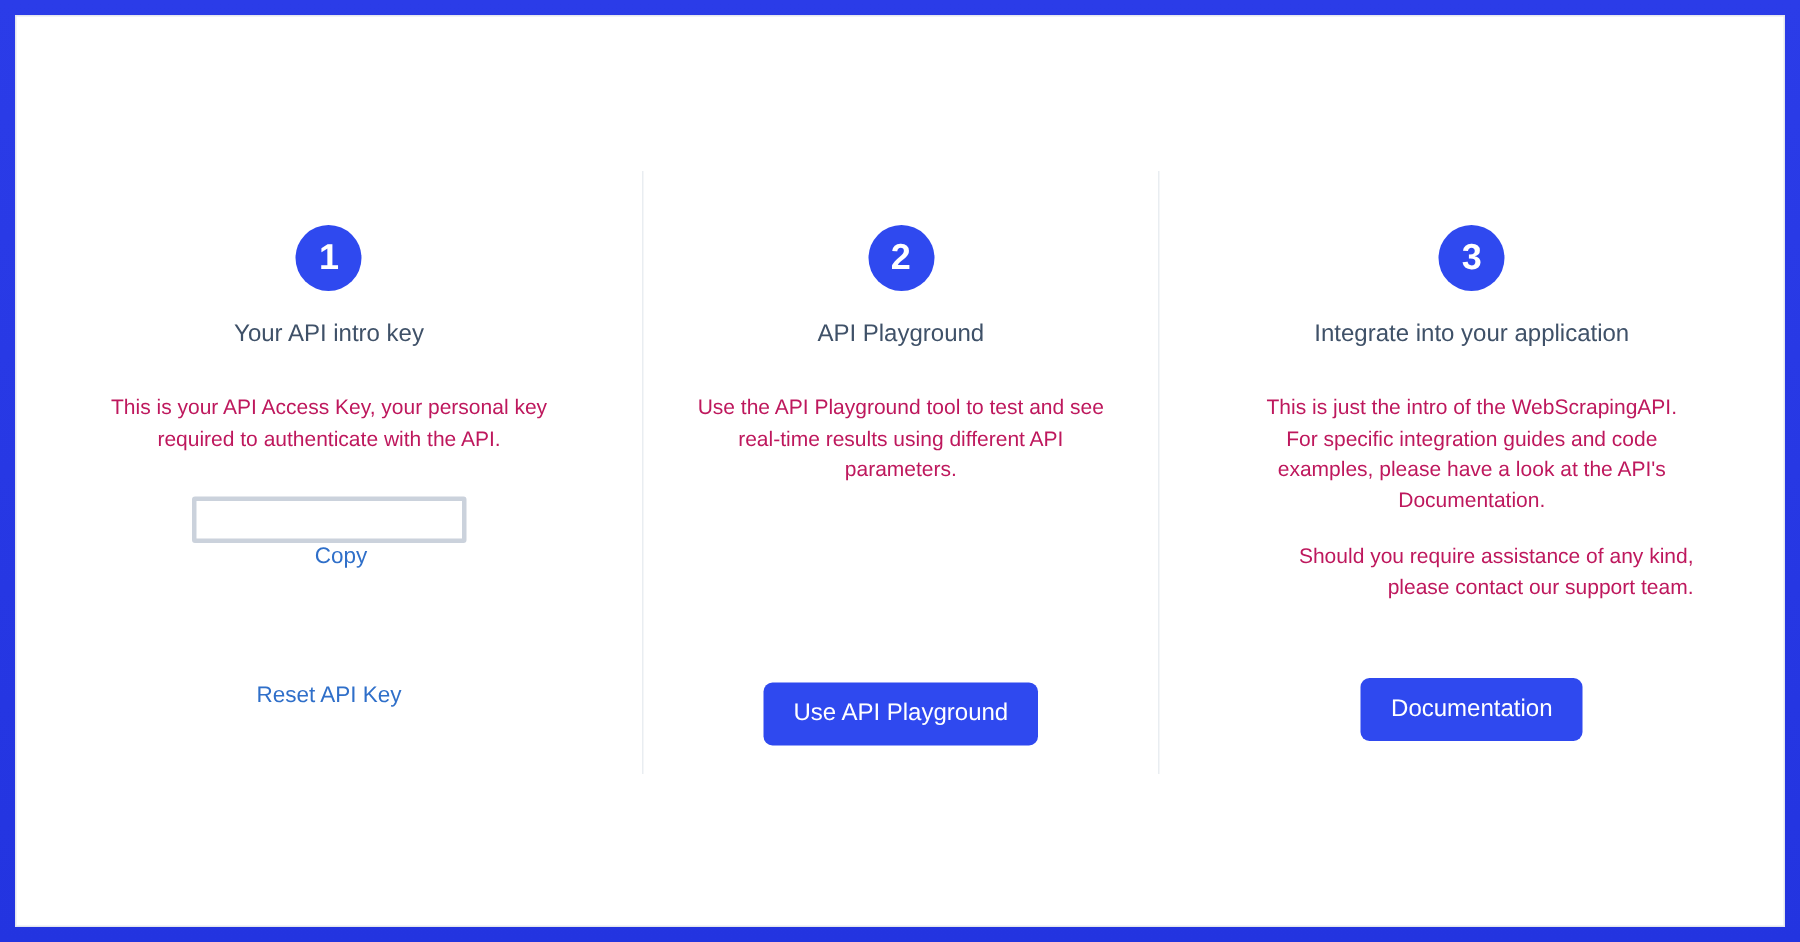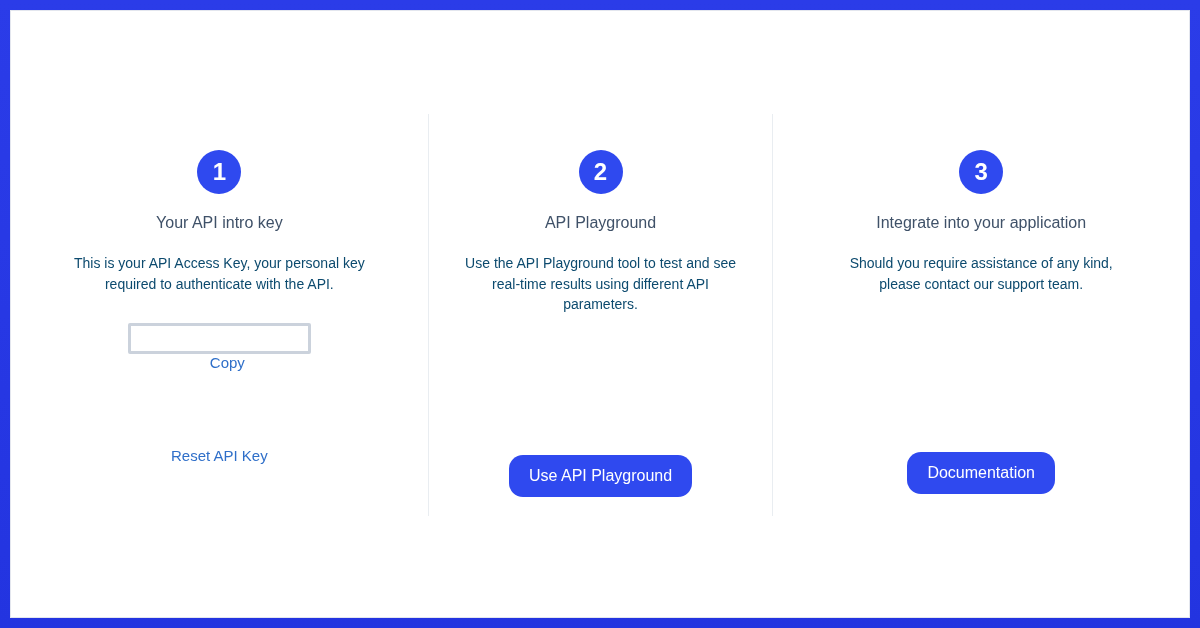--- a/index.html
+++ b/index.html
@@ -73,24 +73,24 @@
   .col-title {
     margin-top: 19px;
     font-size: 16px;
     color: #3f5168;
     text-align: center;
     line-height: 20px;
     white-space: nowrap;
   }
 
   .col-body {
-    margin-top: 20px;
+    margin-top: 28px;
     font-size: 14px;
     line-height: 20.7px;
-    color: #0c4a6e;
+    color: #be185d;
     text-align: center;
   }
   .col-body p {
     margin: 0;
   }
   .col-body p + p {
     margin-top: 16px;
     text-align: right;
   }
 
@@ -133,21 +133,21 @@
     cursor: pointer;
     text-align: left;
   }
 
   
   .btn {
     display: inline-block;
     background: #2f49ef;
     color: #ffffff;
     border: none;
-    border-radius: 14px;
+    border-radius: 6px;
     font-family: "Liberation Sans", sans-serif;
     font-size: 16px;
     line-height: 42px;
     height: 42px;
     padding: 0 20px;
     cursor: pointer;
     text-align: center;
     white-space: nowrap;
   }
   .btn-spacer { flex: 1 1 auto; }
@@ -184,20 +184,21 @@
         <div class="btn-spacer"></div>
         <div class="btn-wrap-2">
           <button class="btn">Use API Playground</button>
         </div>
       </div>
 
       <div class="col col-3">
         <div class="badge">3</div>
         <div class="col-title">Integrate into your application</div>
         <div class="col-body">
+          <p>This is just the intro of the WebScrapingAPI. For specific integration guides and code examples, please have a look at the API's Documentation.</p>
           <p>Should you require assistance of any kind, please contact our support team.</p>
         </div>
         <div class="btn-spacer"></div>
         <div class="btn-wrap-3">
           <button class="btn">Documentation</button>
         </div>
       </div>
 
     </div>
   </div>

